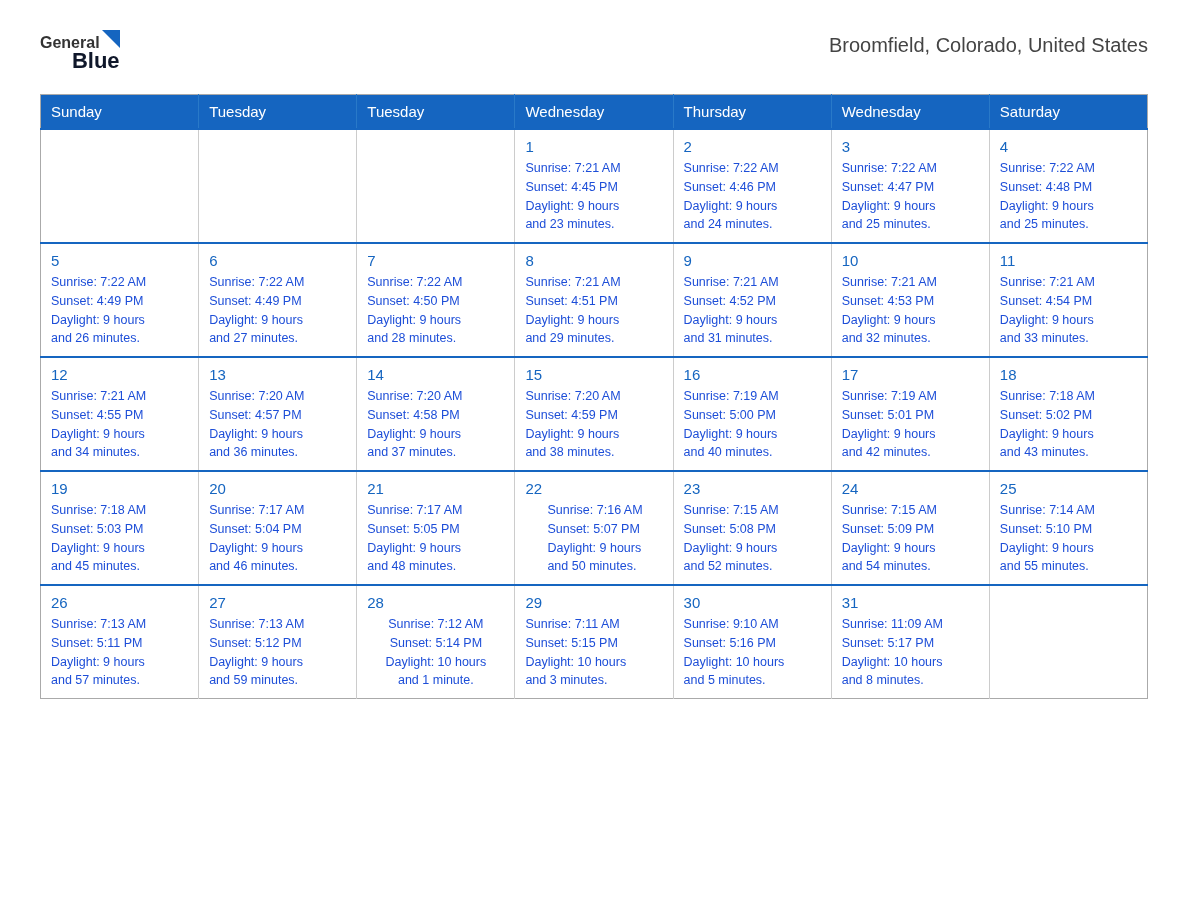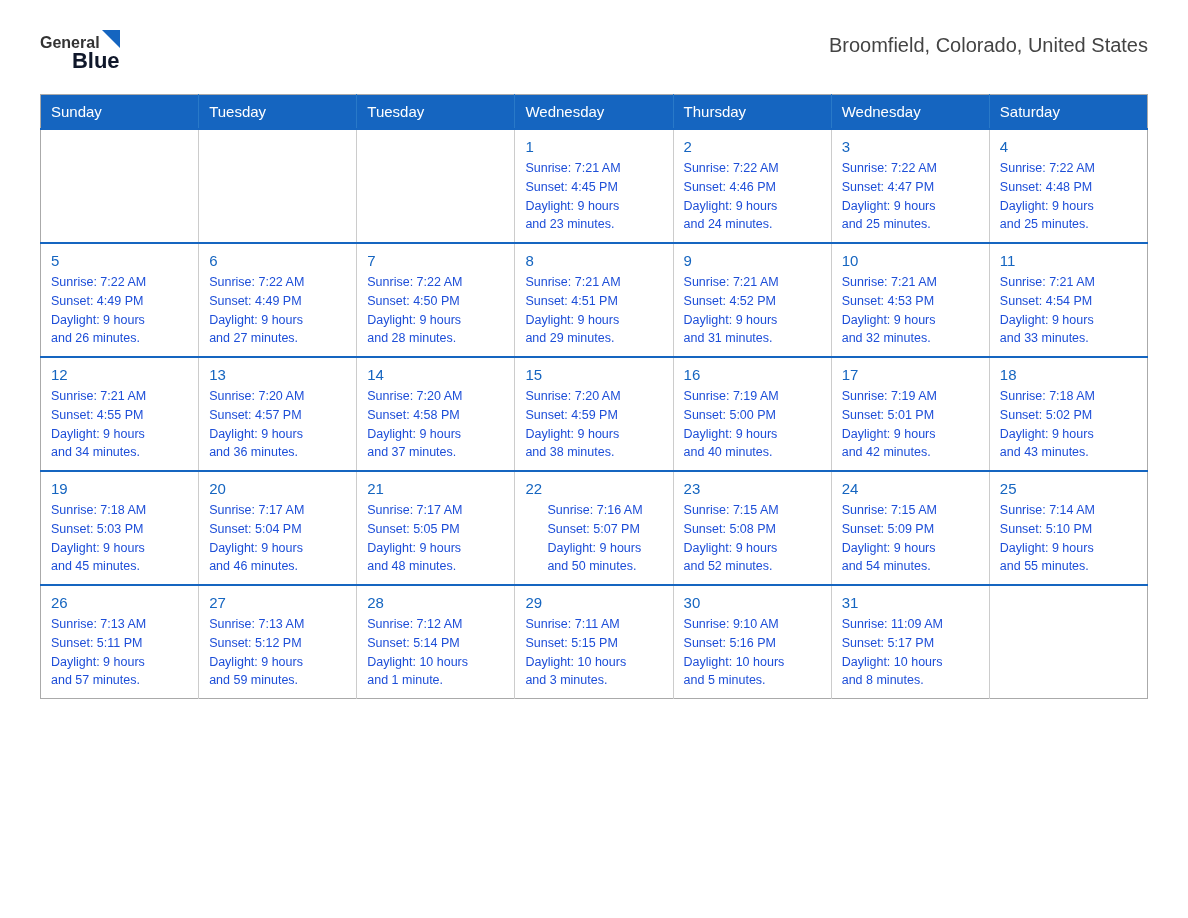--- a/index.html
+++ b/index.html
@@ -329,21 +329,21 @@
         </td>
         <td>
           <span class="day-number">27</span>
           <div class="day-info" style="white-space: pre-line;">Sunrise: 7:13 AM
 Sunset: 5:12 PM
 Daylight: 9 hours
 and 59 minutes.</div>
         </td>
         <td>
           <span class="day-number">28</span>
-          <div class="day-info" style="white-space: pre-line;">Sunrise: 7:12 AM
+          <div class="day-info" style="white-space: pre-line; text-align: center;">Sunrise: 7:12 AM
 Sunset: 5:14 PM
 Daylight: 10 hours
 and 1 minute.</div>
         </td>
         <td>
           <span class="day-number">29</span>
           <div class="day-info" style="white-space: pre-line;">Sunrise: 7:11 AM
 Sunset: 5:15 PM
 Daylight: 10 hours
 and 3 minutes.</div>

